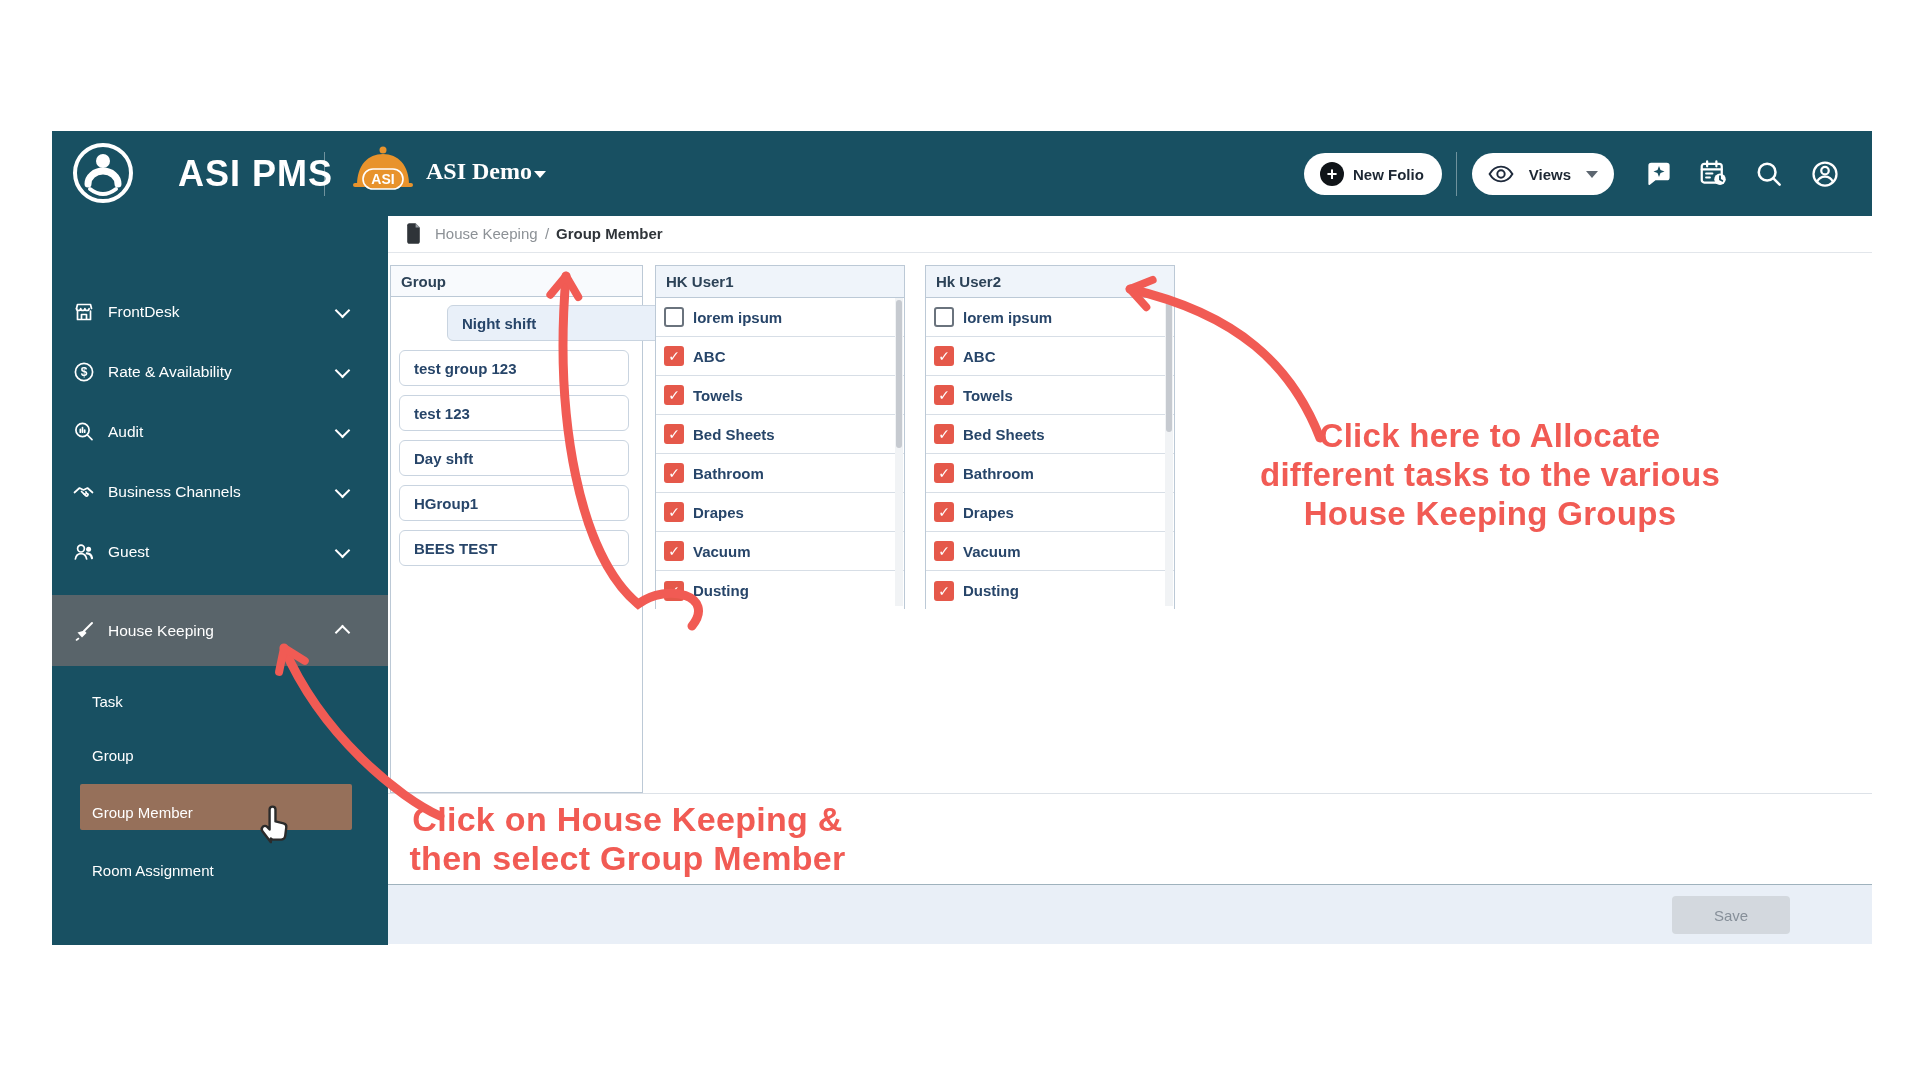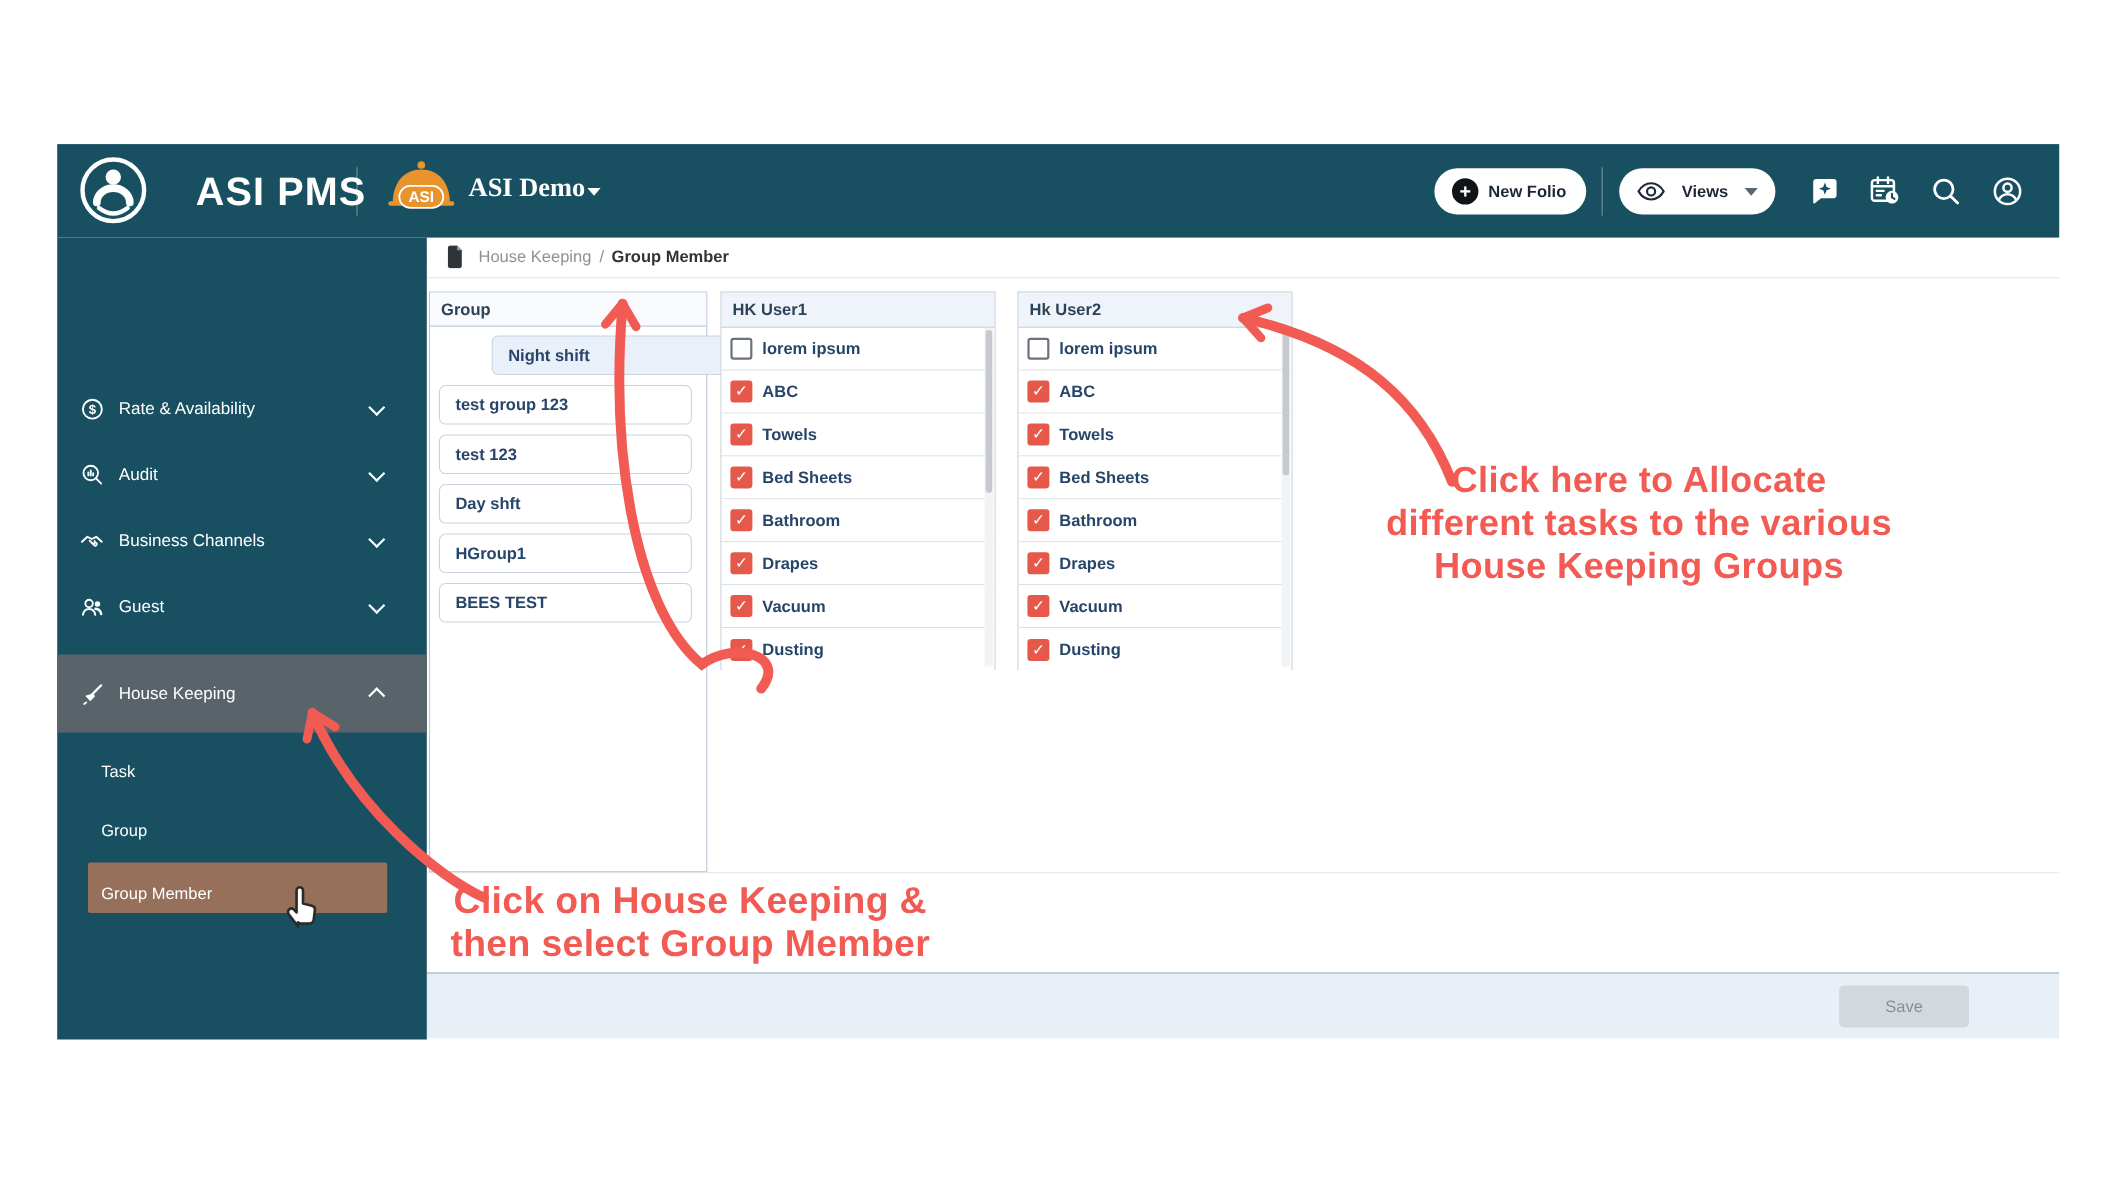--- a/index.html
+++ b/index.html
@@ -125,20 +125,29 @@
     <svg class="abs hicon" style="left:1758px;top:28px;" viewBox="0 0 24 24">
       <circle cx="12" cy="12" r="9.2" fill="none" stroke="#fff" stroke-width="1.8"></circle>
       <circle cx="12" cy="9.3" r="3" fill="none" stroke="#fff" stroke-width="1.8"></circle>
       <path d="M5.7 18.3c1.2-2.7 3.6-4.2 6.3-4.2s5.1 1.5 6.3 4.2" fill="none" stroke="#fff" stroke-width="1.8"></path>
     </svg>
   </div>
 
   <div id="sidebar" class="abs">
 
 
+    <div class="nav-row" style="top:66px;">
+      <svg class="nav-ic" viewBox="0 0 24 24" fill="none" stroke="#fff" stroke-width="1.7" stroke-linecap="round" stroke-linejoin="round">
+        <path d="M4.5 8.5l1-4h13l1 4"></path>
+        <path d="M4.5 8.5c0 1.2.9 2 2.1 2s2.1-.8 2.1-2c0 1.2.9 2 2.1 2s2.1-.8 2.1-2c0 1.2.9 2 2.1 2s2.1-.8 2.1-2"></path>
+        <path d="M5.5 11v8.5h13V11M9.5 19.5v-5h5v5"></path>
+      </svg>
+      <span class="nav-label">FrontDesk</span>
+      <span class="chev"></span>
+    </div>
 
     <div class="nav-row" style="top:126px;">
       <svg class="nav-ic" viewBox="0 0 24 24">
         <circle cx="12" cy="12" r="8.6" fill="none" stroke="#fff" stroke-width="1.7"></circle>
         <text x="12" y="16.4" text-anchor="middle" font-size="12" font-weight="bold" fill="#fff" font-family="Liberation Sans,sans-serif">$</text>
       </svg>
       <span class="nav-label">Rate &amp; Availability</span>
       <span class="chev"></span>
     </div>
 
@@ -184,20 +193,23 @@
     </div>
 
     <div class="sub-row" style="top:455px;">
       <span class="sub-label">Task</span>
     </div>
     <div class="sub-row" style="top:509px;">
       <span class="sub-label">Group</span>
     </div>
     <div class="sub-hl" style="top:568px;">
       <span class="sub-label">Group Member</span>
+    </div>
+    <div class="sub-row" style="top:624px;">
+      <span class="sub-label">Room Assignment</span>
     </div>
   </div>
 
   <div class="abs bc-gray" style="left:384px;top:224px;z-index:4;">e</div>
   <div id="bcrumb" class="abs">
     <svg class="abs" style="left:17px;top:7px;" width="17" height="21" viewBox="0 0 16 20">
       <path d="M2 2.2C2 1 3 .2 4.1.2H10l4 4v13.6c0 1.2-1 2-2.1 2H4.1c-1.2 0-2.1-.8-2.1-2z" fill="#2F3439"></path>
       <path d="M10 .2l4 4h-4z" fill="#9aa0a5"></path>
     </svg>
     <span class="abs bc-gray" style="left:47px;top:9px;">House Keeping</span>

